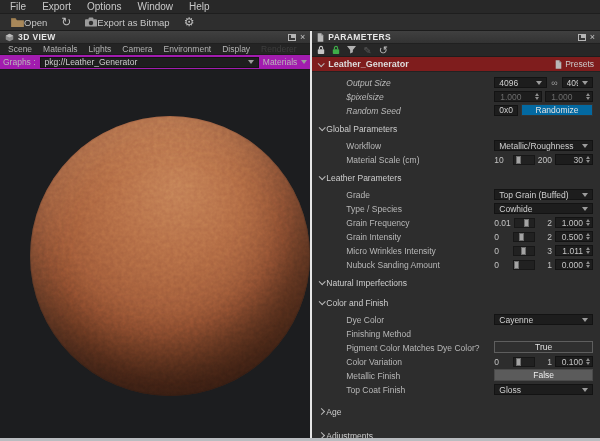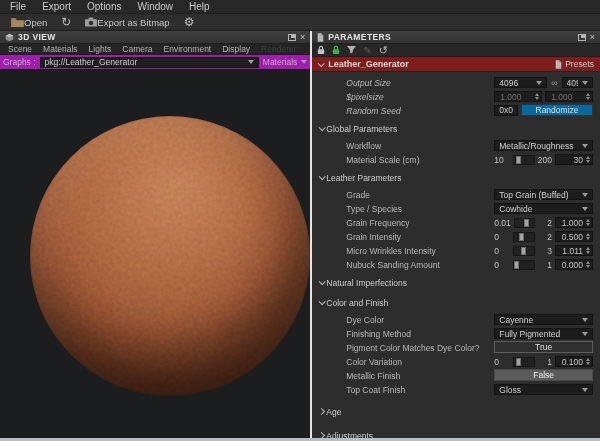--- a/index.html
+++ b/index.html
@@ -399,26 +399,20 @@
           <div class="pctrl">
             <div class="dd">
               <span class="val">Cayenne</span>
                 <span class="caret"></span>
             </div>
           </div>
         </div>
 
         <div class="prow">
           <span class="plabel">Finishing Method</span>
-          <div class="pctrl">
-            <div class="dd">
-              <span class="val">Fully Pigmented</span>
-                <span class="caret"></span>
-            </div>
-          </div>
         </div>
 
         <div class="prow">
           <span class="plabel">Pigment Color Matches Dye Color?</span>
           <div class="pctrl">
             <div class="wbtn truebtn">True</div>
           </div>
         </div>
 
         <div class="prow">

